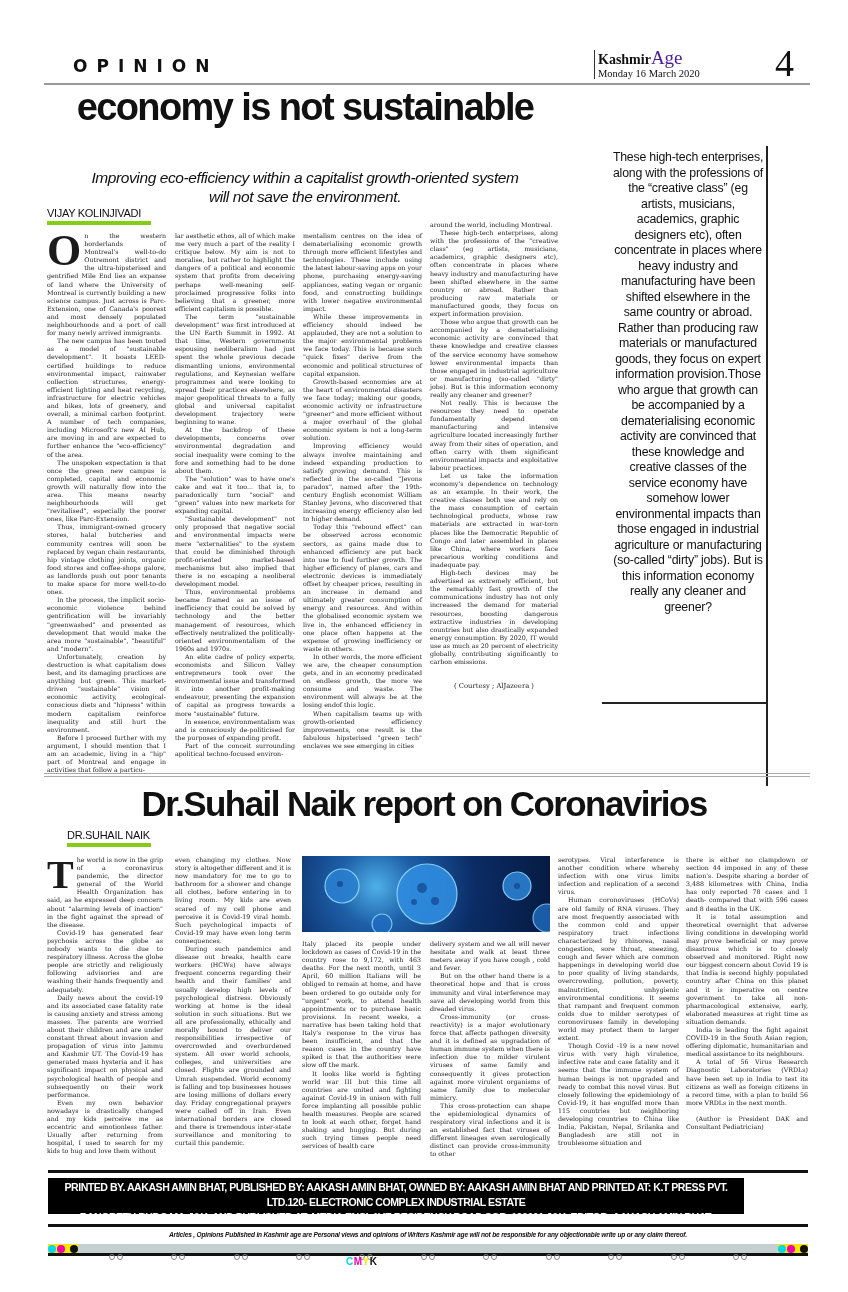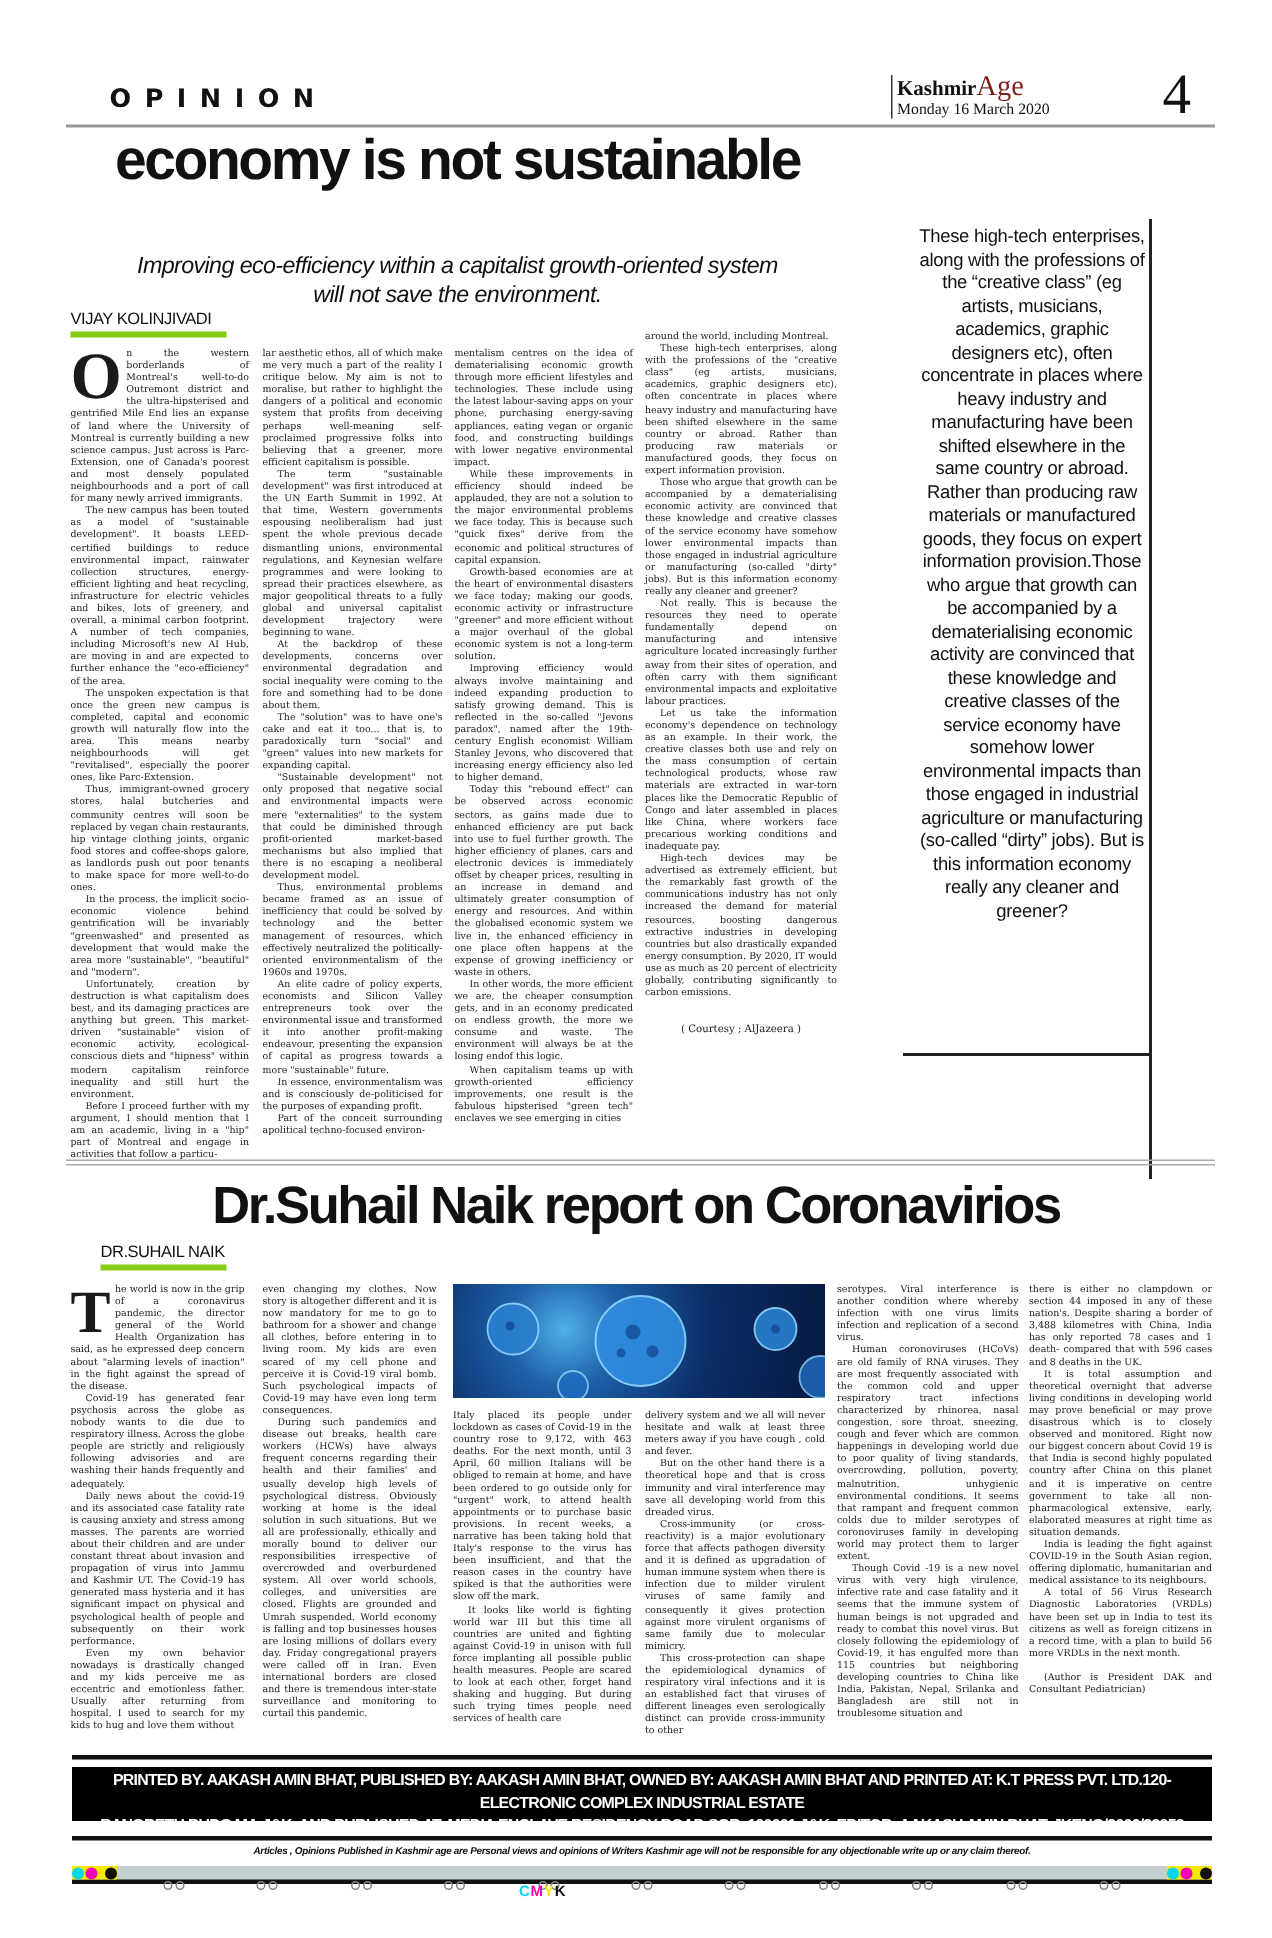--- a/index.html
+++ b/index.html
@@ -20,21 +20,21 @@
   .disclaimer{font-family:"Liberation Sans",sans-serif;font-style:italic;font-weight:bold;font-size:6.6px;text-align:center;letter-spacing:-0.2px;}
   .dot{display:inline-block;width:8px;height:8px;border-radius:50%;vertical-align:middle;}
   .regmark{display:inline-block;width:4px;height:4px;border-radius:50%;border:1px solid #888;margin:0 1px;}
 </style>
 </head>
 <body>
 
 <div class="abs section" style="left:73px;top:56px;">OPINION</div>
 <div class="abs" style="left:594px;top:50px;border-left:1px solid #333;padding-left:3px;">
   <div class="logo" style="line-height:16px;">
-    <span style="font-size:14px;font-weight:bold;">Kashmir</span><span style="font-size:19px;color:#7f1d1d;text-align:center;">Age</span>
+    <span style="font-size:14px;font-weight:bold;">Kashmir</span><span style="font-size:19px;color:#4c1d95;text-align:center;">Age</span>
   </div>
   <div style="font-family:Liberation Serif, serif;font-size:10.5px;">Monday 16 March 2020</div>
 </div>
 <div class="abs" style="left:775px;top:44px;font-family:'Liberation Serif',serif;font-size:38px;line-height:38px;">4</div>
 <div class="rule" style="left:44px;top:83px;width:766px;height:2px;background:#999;"></div>
 
 <div class="abs headline" style="left:40px;top:88px;width:530px;font-size:38px;">
   <div>economy is not sustainable</div>
 </div>
 <div class="abs deck" style="left:40px;top:168px;width:530px;">
@@ -160,21 +160,21 @@
     <div>
       <p class="first">there is either no clampdown or section 44 imposed in any of these nation's. Despite sharing a border of 3,488 kilometres with China, India has only reported 78 cases and 1 death- compared that with 596 cases and 8 deaths in the UK.</p>
       <p>It is total assumption and theoretical overnight that adverse living conditions in developing world may prove beneficial or may prove disastrous which is to closely observed and monitored. Right now our biggest concern about Covid 19 is that India is second highly populated country after China on this planet and it is imperative on centre government to take all non-pharmacological extensive, early, elaborated measures at right time as situation demands.</p>
       <p>India is leading the fight against COVID-19 in the South Asian region, offering diplomatic, humanitarian and medical assistance to its neighbours.</p>
       <p>A total of 56 Virus Research Diagnostic Laboratories (VRDLs) have been set up in India to test its citizens as well as foreign citizens in a record time, with a plan to build 56 more VRDLs in the next month.</p>
     </div>
   <div style="margin-top:8px;text-indent:10px;">(Author is President DAK and Consultant Pediatrician)</div>
 </div>
 
 <div class="rule" style="left:48px;top:1170px;width:760px;height:3px;background:#111;"></div>
-<div class="abs footer-box" style="left:48px;top:1178px;width:760px;height:34px;padding-top:2px;">
+<div class="abs footer-box" style="left:48px;top:1178px;width:696px;height:34px;padding-top:2px;">
   <div>PRINTED BY. AAKASH AMIN BHAT, PUBLISHED BY: AAKASH AMIN BHAT, OWNED BY: AAKASH AMIN BHAT AND  PRINTED AT: K.T PRESS PVT. LTD.120- ELECTRONIC COMPLEX INDUSTRIAL ESTATE</div>
   <div>RANGRETH BUDGAM, J&amp;K. AND PUBLISHED AT: MEDIA ENCLAVE RESIDENCY ROAD SGR. 190001 J&amp;K. EDITOR: AAKASH AMIN BHAT, JKENG/2006/23952</div>
 </div>
 <div class="rule" style="left:48px;top:1224px;width:760px;height:3px;background:#111;"></div>
 <div class="abs disclaimer" style="left:48px;top:1231px;width:760px;">Articles , Opinions Published in Kashmir age are Personal views and opinions of Writers Kashmir age will not be responsible for any objectionable write up or any claim thereof.</div>
 
 <div class="abs" style="left:48px;top:1244px;width:760px;height:9px;background:#c4cfd0;border-bottom:3px solid #111;">
   <div class="abs" style="left:0;top:0;height:9px;background:#f8e800;width:30px;">
     <span class="dot" style="background:#00d8f0;position:absolute;left:0;top:1px;"></span>
     <span class="dot" style="background:#f000b0;position:absolute;left:9px;top:1px;"></span>

